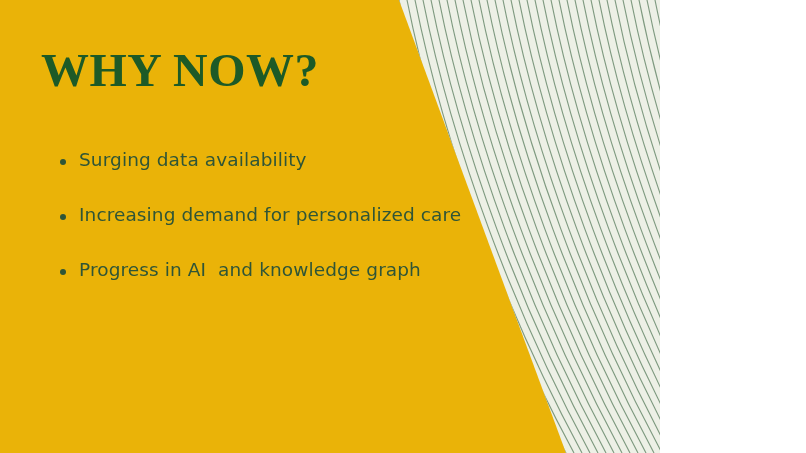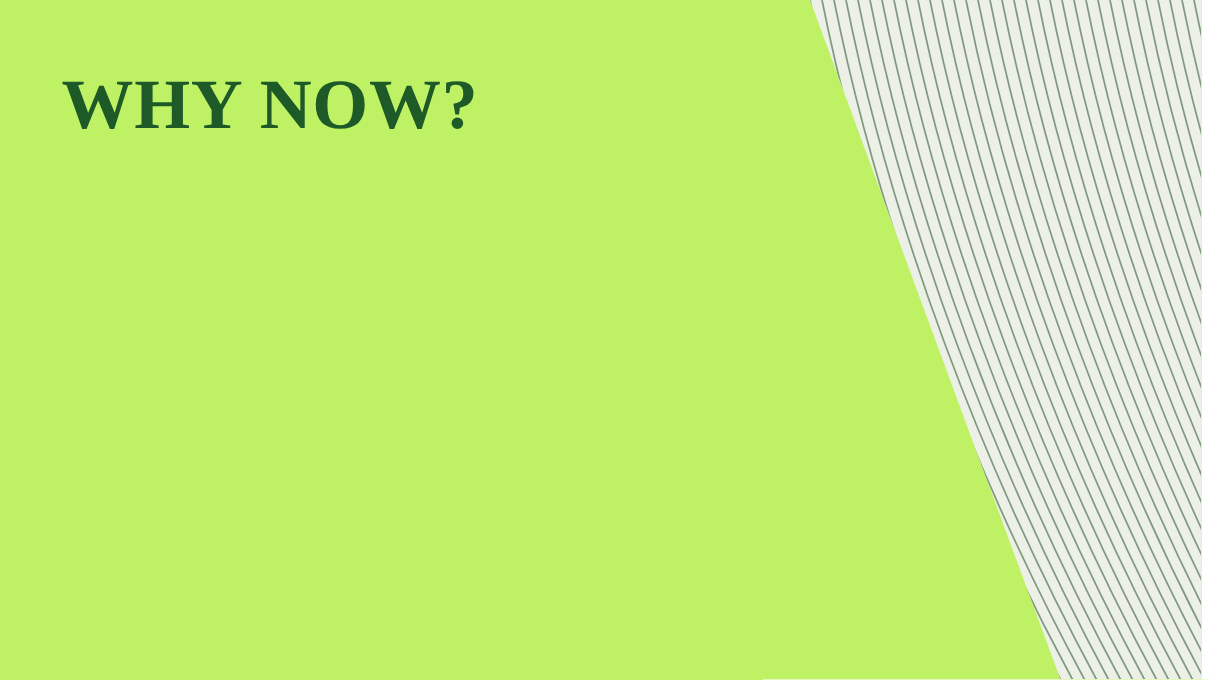--- a/index.html
+++ b/index.html
@@ -3,24 +3,24 @@
 <meta charset="utf-8">
 <title>Why Now Slide</title>
 <style>
   html, body {
     margin: 0;
     padding: 0;
     background: #ffffff;
   }
   .slide {
     position: relative;
-    width: 801px;
+    width: 660px;
     height: 453px;
     overflow: hidden;
-    background: #bef264;
+    background: #eab308;
     font-family: "Liberation Sans", sans-serif;
   }
 
   
   .deco-pattern {
     position: absolute;
     top: 0;
     right: 0;
     width: 806px;
     height: 453px;
@@ -141,14 +141,28 @@
       <path d="M873,0 C903,150 963,310 1040,453"></path>
       <path d="M881,0 C911,150 971,310 1048,453"></path>
       <path d="M889,0 C919,150 979,310 1056,453"></path>
       <path d="M897,0 C927,150 987,310 1064,453"></path>
       <path d="M905,0 C935,150 995,310 1072,453"></path>
     </g>
   </svg>
 
   <h1 class="slide-title">WHY NOW?</h1>
 
+  <ul class="bullet-list">
+    <li class="bullet-item">
+      <span class="bullet-dot"></span>
+      <span class="bullet-text">Surging data availability</span>
+    </li>
+    <li class="bullet-item">
+      <span class="bullet-dot"></span>
+      <span class="bullet-text">Increasing demand for personalized care</span>
+    </li>
+    <li class="bullet-item">
+      <span class="bullet-dot"></span>
+      <span class="bullet-text">Progress in AI  and knowledge graph</span>
+    </li>
+  </ul>
 
 </div>
 
 </body></html>

